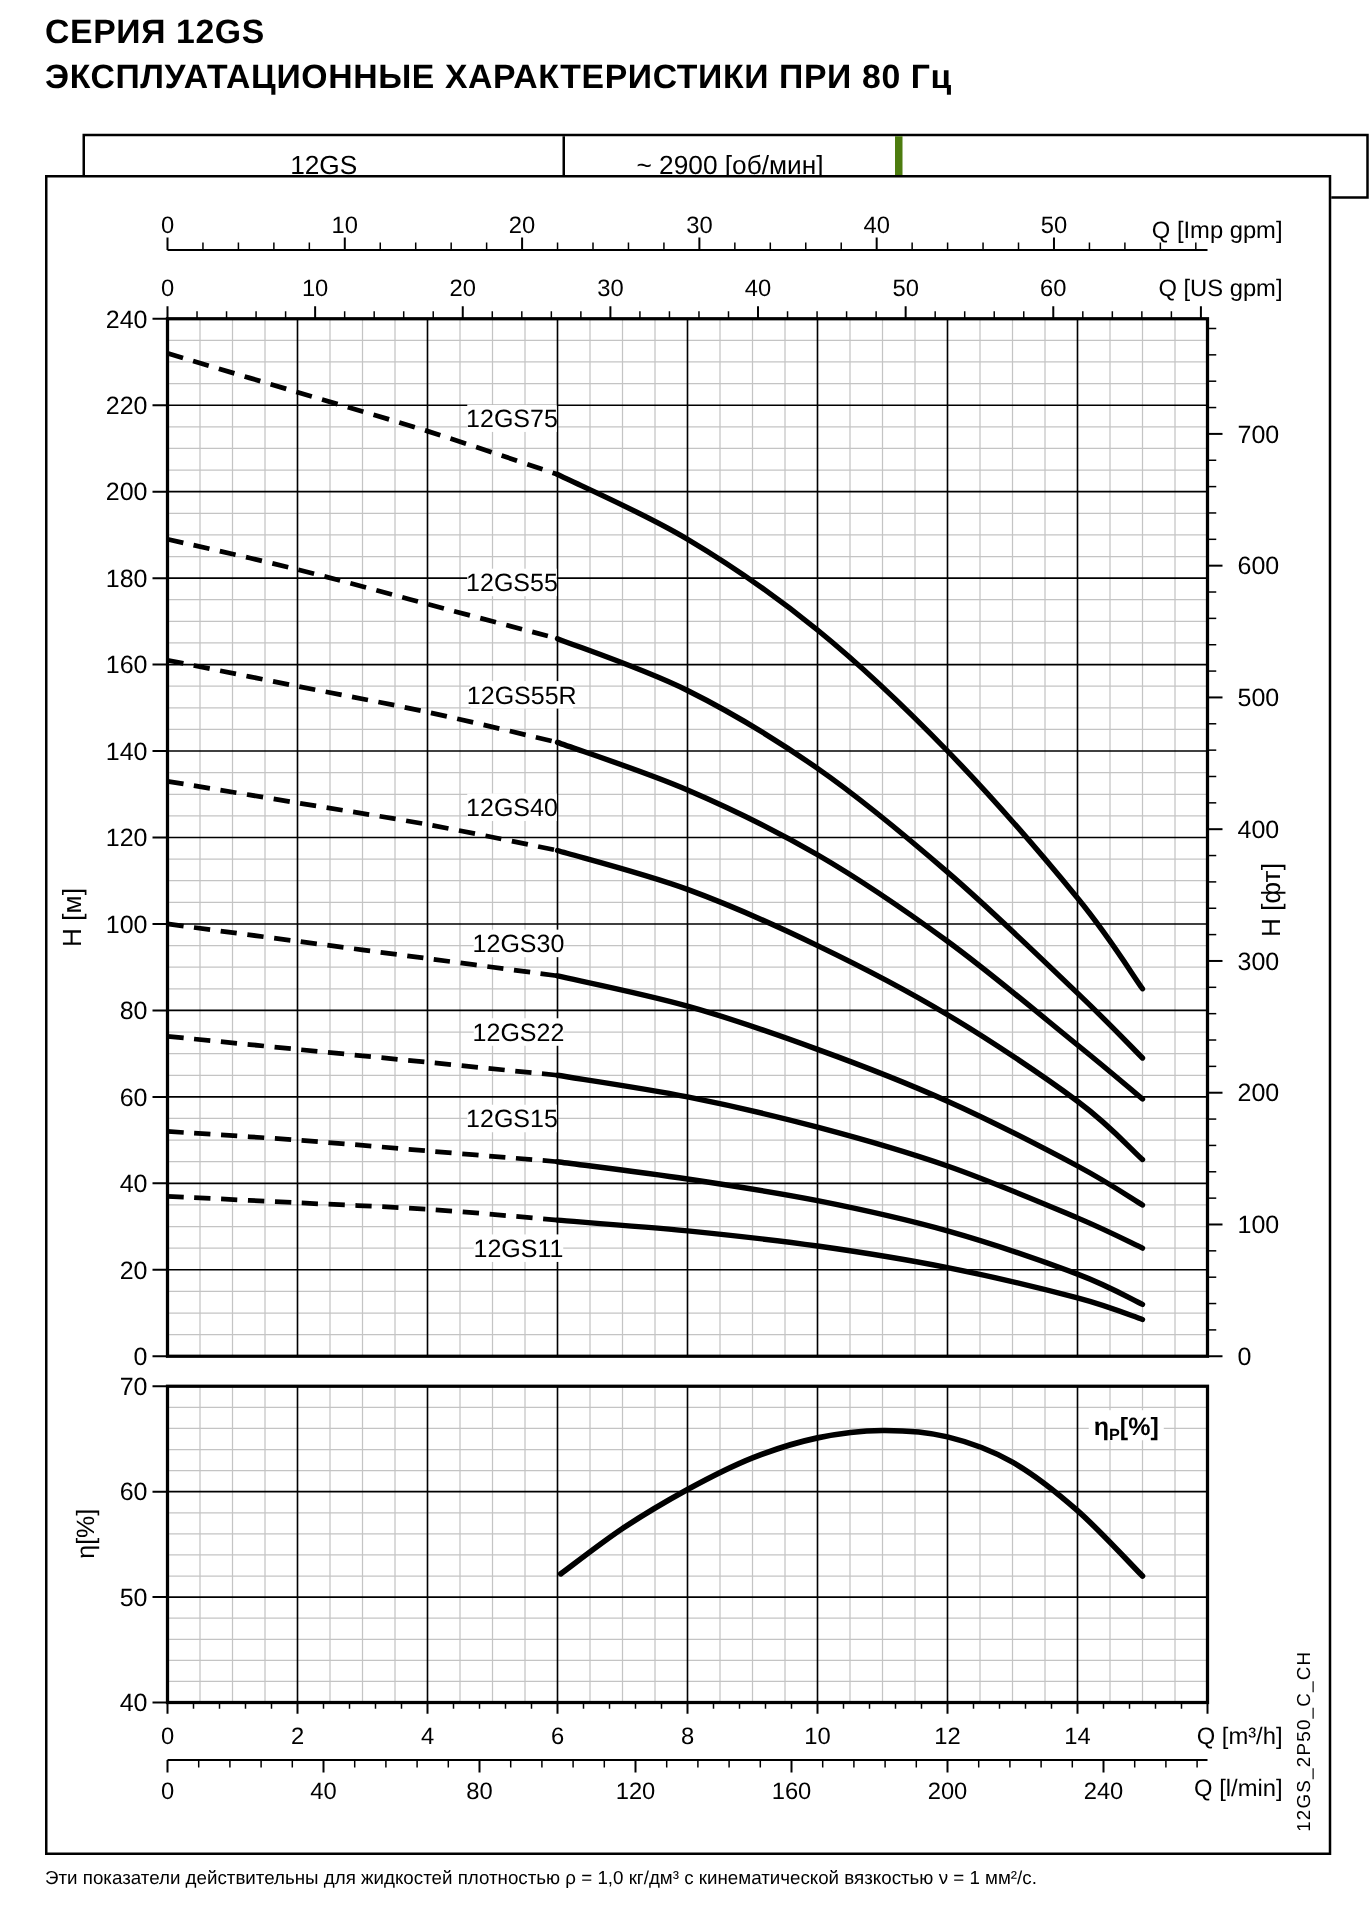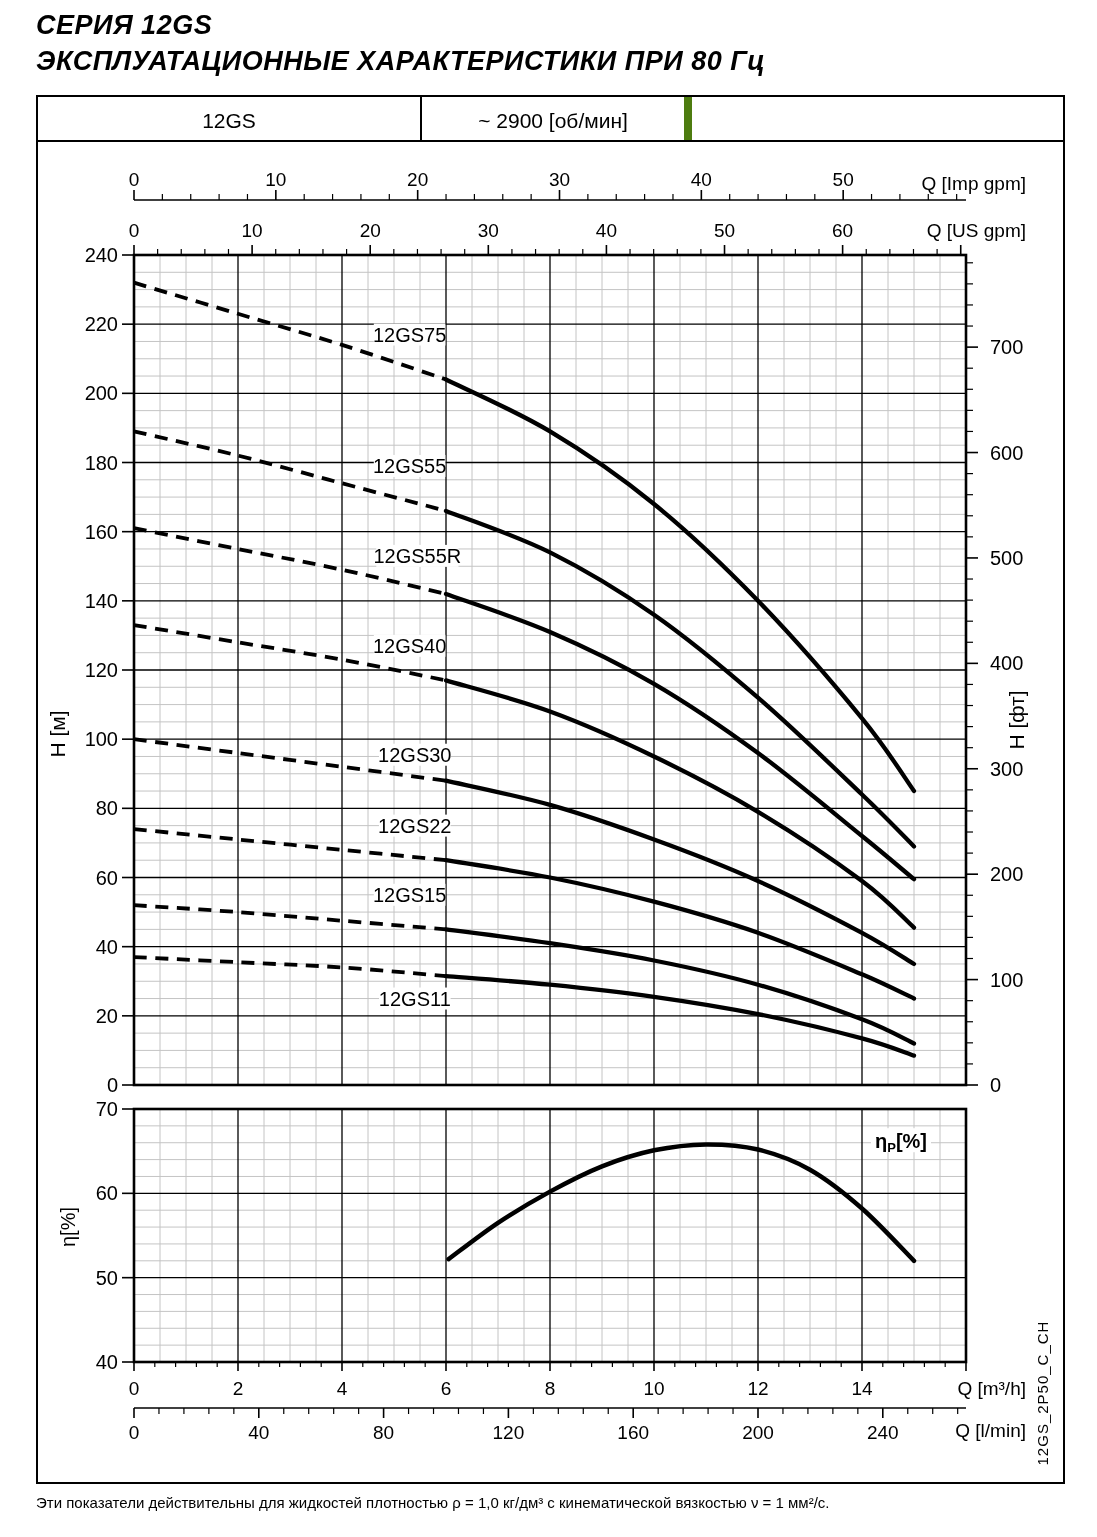--- a/index.html
+++ b/index.html
@@ -1,24 +1,24 @@
 <!DOCTYPE html>
 <html><head>
 <meta charset="utf-8">
 <style>
   html,body{margin:0;padding:0;background:#fff;}
   body{width:1097px;height:1537px;position:relative;font-family:"Liberation Sans",sans-serif;color:#000;overflow:hidden;}
-  .title{position:absolute;left:36px;font-weight:bold;font-size:27px;letter-spacing:0.5px;white-space:nowrap;font-style:italic;}
+  .title{position:absolute;left:36px;font-weight:bold;font-size:27px;letter-spacing:0.5px;white-space:nowrap;}
   #title1{top:10px;}
   #title2{top:46px;}
   .frame{position:absolute;left:36px;border:2px solid #000;box-sizing:border-box;background:#fff;}
-  #header-table{top:95px;width:1029px;height:52px;display:flex;}
+  #header-table{top:107px;width:1029px;height:52px;display:flex;margin-left:30px;}
   .hcell{display:flex;align-items:center;justify-content:center;font-size:21px;height:100%;box-sizing:border-box;white-space:nowrap;}
   .hcell1{width:384px;border-right:2px solid #000;}
-  .hcell2{width:270px;border-right:8px solid #4d7c0f;}
+  .hcell2{width:270px;border-right:6px solid #4d7c0f;}
   .hcell3{flex:1;}
   #chart-frame{top:140px;width:1029px;height:1344px;}
   #chart-svg{display:block;}
   #footer-note{position:absolute;left:36px;top:1494px;font-size:15px;white-space:nowrap;}
 </style>
 </head>
 <body>
 
 <div class="title" id="title1">СЕРИЯ 12GS</div>
 <div class="title" id="title2">ЭКСПЛУАТАЦИОННЫЕ ХАРАКТЕРИСТИКИ ПРИ 80 Гц</div>

